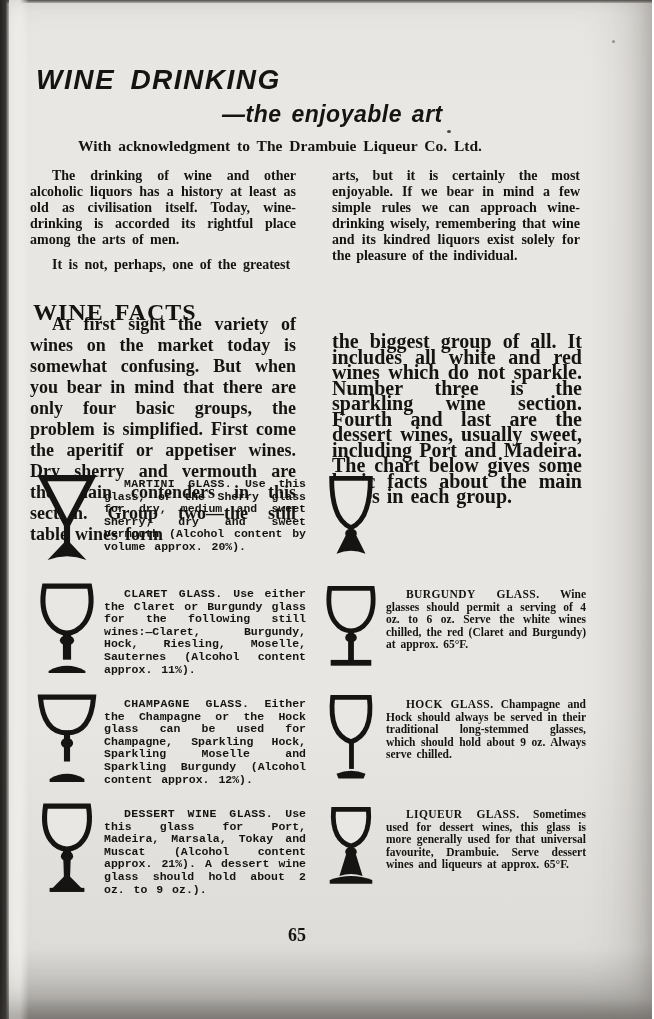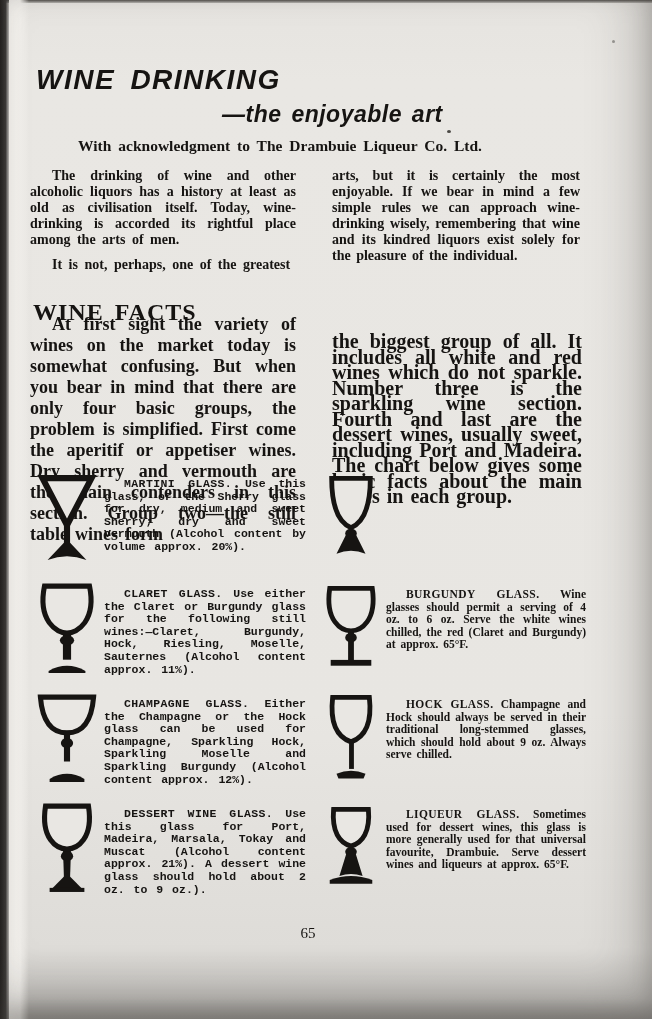--- a/index.html
+++ b/index.html
@@ -53,21 +53,21 @@
   .glass-icon svg{display:block;}
   .glass-text{
     position:absolute;top:6px;margin:0;
     font-size:11.5px;line-height:12.6px;font-weight:bold;
     text-align:justify;text-indent:20px;word-spacing:2px;
   }
   .entry-col-l .glass-text{left:68px;width:202px;font-family:Liberation Mono, monospace;}
   .entry-col-r .glass-text{left:64px;width:200px;}
   .gname{letter-spacing:.4px;}
 
-  .page-number{position:absolute;left:288px;top:925px;width:40px;text-align:center;font-size:15px;font-weight:normal;}
+  .page-number{position:absolute;left:288px;top:925px;width:40px;font-size:18px;font-weight:bold;}
 </style>
 </head>
 <body>
 
 <div id="page">
   <div class="edge-top"></div>
   <div class="edge-left-dark"></div>
   <div class="edge-left-light"></div>
   <div class="speck" style="left:447px;top:130px;width:4px;height:3px;"></div>
   <div class="speck" style="left:612px;top:40px;width:3px;height:3px;opacity:.5;"></div>

